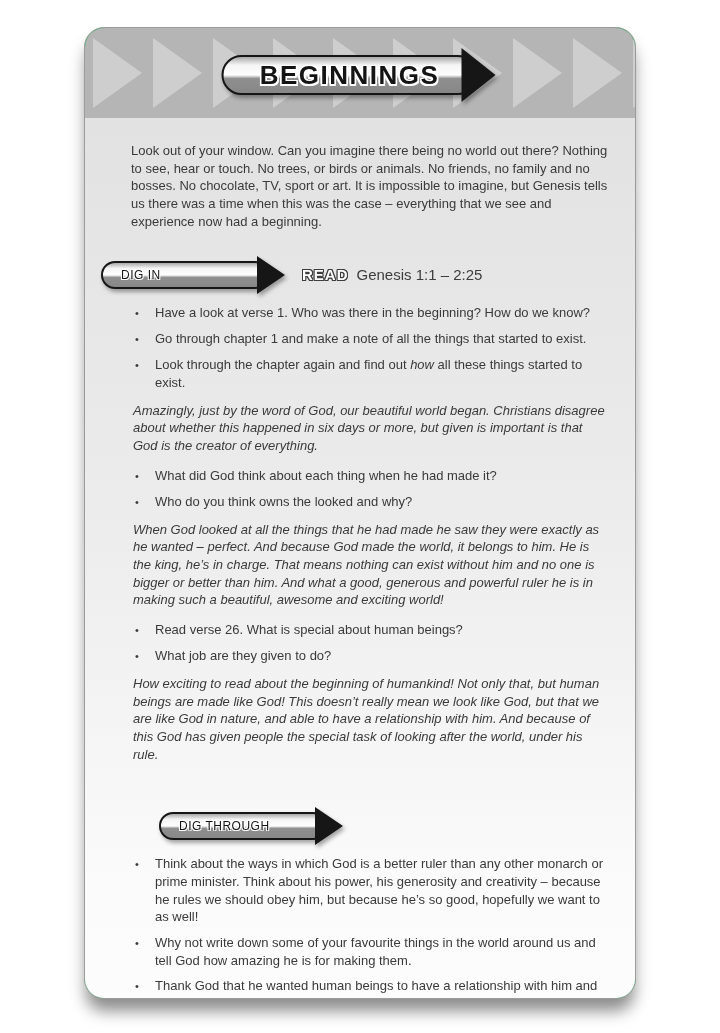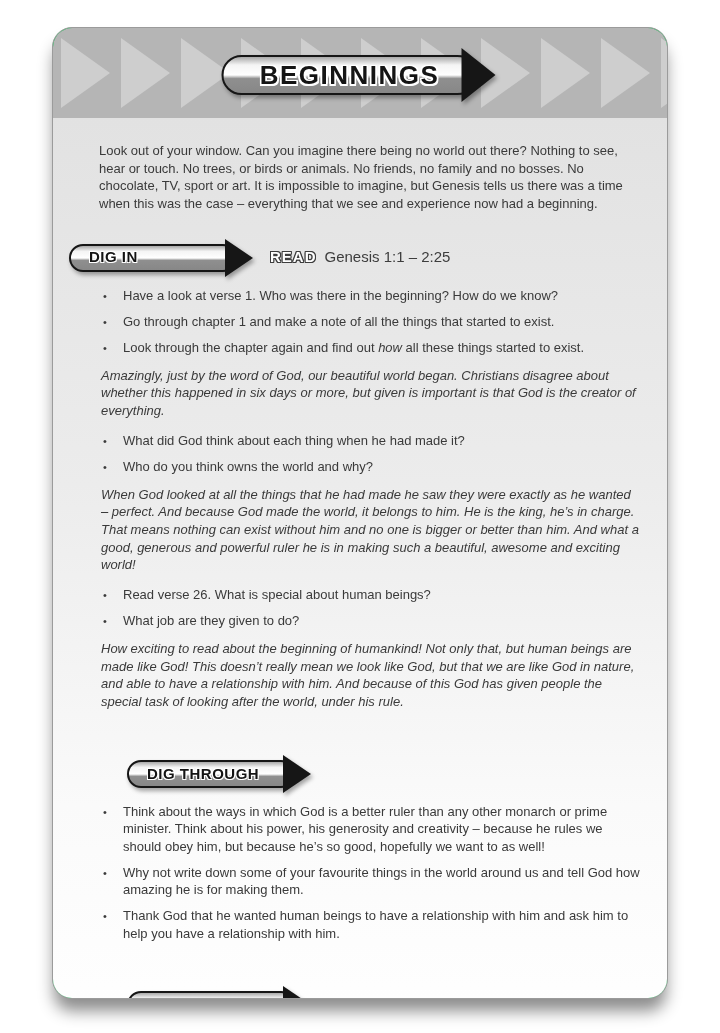--- a/index.html
+++ b/index.html
@@ -2,21 +2,21 @@
 <html><head>
 <meta charset="utf-8">
 <style>
   html,body { margin:0; padding:0; }
   body {
     width:720px; height:1033px; background:#ffffff; overflow:hidden;
     font-family:"Liberation Sans", sans-serif; color:#3a3a3a;
   }
   .card {
     position:relative; box-sizing:border-box;
-    width:616px; margin:27px auto 0; height:972px;
+    width:552px; margin:27px auto 0; height:972px;
     border:1px solid #9b9b9b; border-radius:20px;
     box-shadow:0 14px 16px -2px rgba(0,0,0,0.45);
     background:#22c55e; overflow:hidden;
     display:flex; flex-direction:column;
   }
   
   .band {
     position:relative; height:90px; flex:none;
     background:#b5b5b5; border-radius:19px 19px 0 0; overflow:hidden;
   }
@@ -39,21 +39,21 @@
   .arrowhead { width:0; height:0; border-style:solid; border-color:transparent; }
   .title-banner { position:absolute; left:50%; top:20px; transform:translateX(-50%); z-index:3; }
   .title-pill { width:256px; height:40px; justify-content:center; }
   .title-text {
     font-size:26px; font-weight:bold; letter-spacing:1.5px; color:#141414;
     text-shadow:-1.5px -1.5px 0 #fff,1.5px -1.5px 0 #fff,-1.5px 1.5px 0 #fff,1.5px 1.5px 0 #fff,0 -1.5px 0 #fff,0 1.5px 0 #fff,-1.5px 0 0 #fff,1.5px 0 0 #fff;
   }
   .title-arrow { border-top-width:27px; border-bottom-width:27px; border-left:34px solid #161616; margin-left:-16px; }
   .sec-pill { width:168px; height:28px; padding-left:18px; }
   .sec-text {
-    font-size:15px; font-weight:bold; letter-spacing:0.5px; color:#141414;
+    font-size:12px; font-weight:normal; letter-spacing:0.5px; color:#141414;
     text-shadow:-1px -1px 0 #fff,1px -1px 0 #fff,-1px 1px 0 #fff,1px 1px 0 #fff;
   }
   .sec-arrow { border-top-width:19px; border-bottom-width:19px; border-left:28px solid #161616; margin-left:-12px; }
   
   .content {
     flex:1; padding:12px 26px 0 46px;
     background:linear-gradient(180deg,#e2e2e2 0%, #ececec 40%, #fafafa 75%, #ffffff 100%);
     font-size:13px; line-height:1.36;
   }
   .intro { margin:12px 0 0; }
@@ -133,21 +133,21 @@
 
     <p class="ipara">Amazingly, just by the word of God, our beautiful world began. Christians disagree about whether this happened in six days or more, but given is important is that God is the creator of everything.</p>
 
     <div class="bullets">
       <div class="bullet">
         <span class="dot">•</span>
         <span class="btext">What did God think about each thing when he had made it?</span>
       </div>
       <div class="bullet">
         <span class="dot">•</span>
-        <span class="btext">Who do you think owns the world and why?</span>
+        <span class="btext">Who do you think owns the looked and why?</span>
       </div>
     </div>
 
     <p class="ipara">When God looked at all the things that he had made he saw they were exactly as he wanted – perfect. And because God made the world, it belongs to him. He is the king, he’s in charge. That means nothing can exist without him and no one is bigger or better than him. And what a good, generous and powerful ruler he is in making such a beautiful, awesome and exciting world!</p>
 
     <div class="bullets">
       <div class="bullet">
         <span class="dot">•</span>
         <span class="btext">Read verse 26. What is special about human beings?</span>
       </div>

